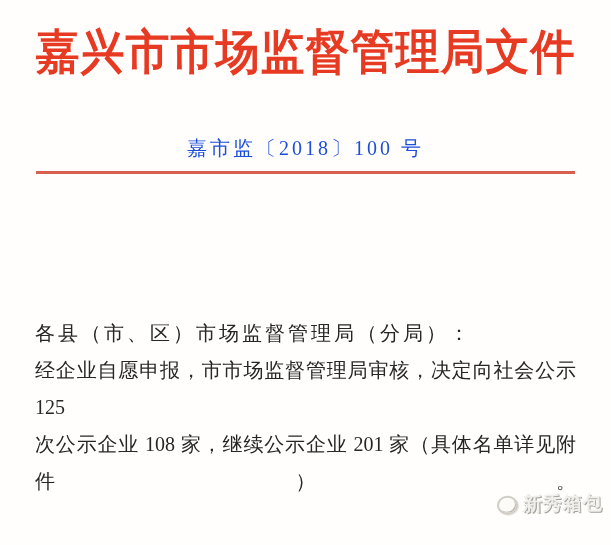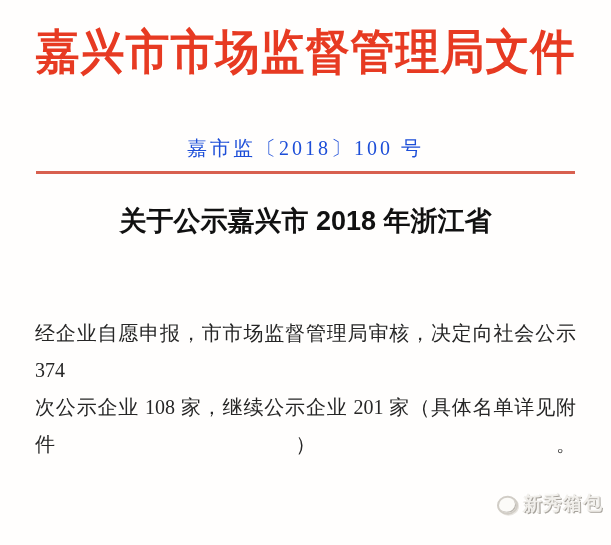--- a/index.html
+++ b/index.html
@@ -126,25 +126,25 @@
 
 <div class="page">
 
   <div class="agency-title">嘉兴市市场监督管理局文件</div>
 
   <div class="doc-number">嘉市监〔2018〕100 号</div>
 
   <div class="red-divider"></div>
 
   <div class="doc-title">
-    <div>关于公示嘉兴市 2018 年浙江省</div>
   </div>
 
   <div class="body-block">
-    <div class="body-line justify">经企业自愿申报，市市场监督管理局审核，决定向社会公示 374</div>
+    <div class="salutation">各县（市、区）市场监督管理局（分局）：</div>
+    <div class="body-line justify">经企业自愿申报，市市场监督管理局审核，决定向社会公示 125</div>
     <div class="body-line justify">次公示企业 108 家，继续公示企业 201 家（具体名单详见附件）。</div>
 
   </div>
 
   <div class="watermark">
     <span class="wm-icon"></span>
     <span class="wm-text">新秀箱包</span>
   </div>
 
 </div>

